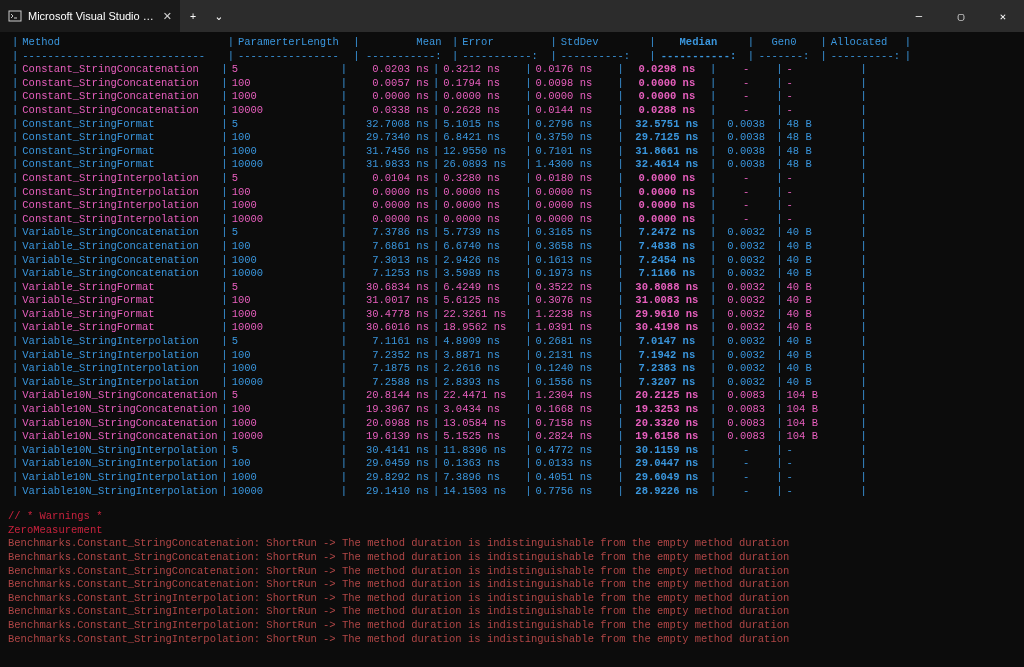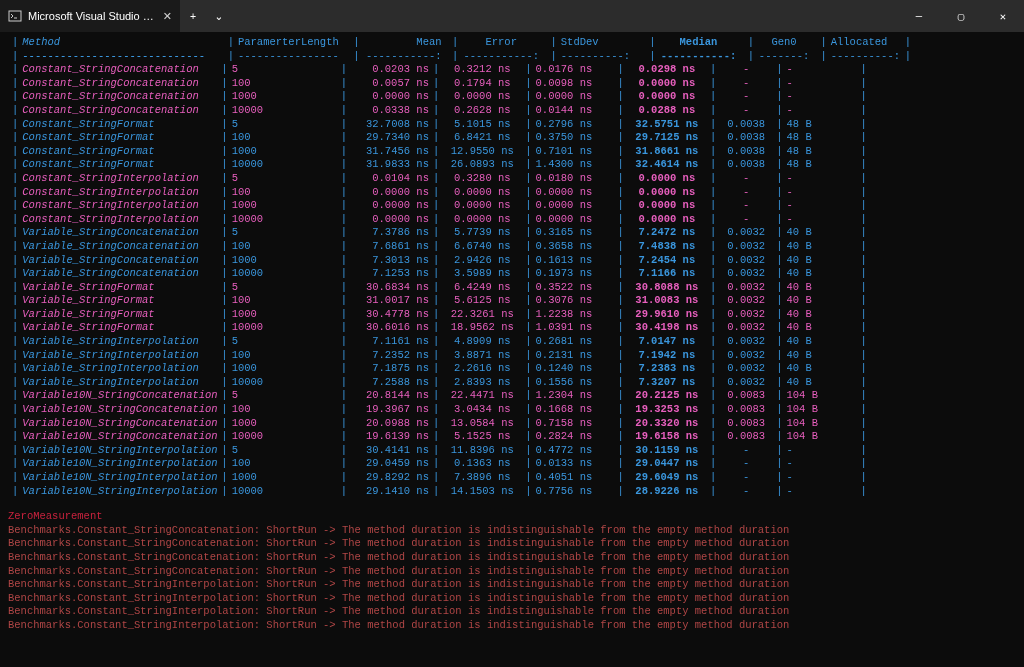--- a/index.html
+++ b/index.html
@@ -50,24 +50,24 @@
     height: 635px;
     background: #0c0c0c;
     padding: 4px 8px;
     white-space: nowrap;
     overflow: hidden;
     line-height: 13.6px;
   }
   .cyan { color: #3a96dd; }
   .magenta { color: #e85fbe; }
   .row span { display: inline-block; }
-  .c-method { width: 195px; font-style: italic; }
+  .c-method { width: 195px; }
   .c-param  { width: 105px; }
   .c-mean   { width: 78px; text-align: right; }
-  .c-error  { width: 78px; text-align: center; }
+  .c-error  { width: 78px; text-align: left; }
   .c-stddev { width: 78px; text-align: left; }
   .c-median { width: 78px; text-align: center; font-weight: bold; }
   .c-gen0   { width: 52px; text-align: center; }
   .c-alloc  { width: 70px; text-align: left; }
   .pipe { color: #3a96dd; padding: 0 4px; }
   #rows .row { display: flex; }
   .hdrline { color: #3a96dd; }
   .warnhdr, .warnvarname { color: #c8223d; }
   .warnline { color: #b04646; }
 </style>
@@ -722,20 +722,21 @@
         <span class="pipe">|</span>
         <span class="c-median cyan">28.9226 ns</span>
         <span class="pipe">|</span>
         <span class="c-gen0 cyan">-</span>
         <span class="pipe">|</span>
         <span class="c-alloc cyan">-</span>
         <span class="pipe">|</span>
       </div>
     </div>
   <div style="height:12px"></div>
+  <div class="warnhdr">// * Warnings *</div>
   <div class="warnvarname">ZeroMeasurement</div>
   <div id="warns">
       <div class="warnline">  Benchmarks.Constant_StringConcatenation: ShortRun -&gt; The method duration is indistinguishable from the empty method duration</div>
       <div class="warnline">  Benchmarks.Constant_StringConcatenation: ShortRun -&gt; The method duration is indistinguishable from the empty method duration</div>
       <div class="warnline">  Benchmarks.Constant_StringConcatenation: ShortRun -&gt; The method duration is indistinguishable from the empty method duration</div>
       <div class="warnline">  Benchmarks.Constant_StringConcatenation: ShortRun -&gt; The method duration is indistinguishable from the empty method duration</div>
       <div class="warnline">  Benchmarks.Constant_StringInterpolation: ShortRun -&gt; The method duration is indistinguishable from the empty method duration</div>
       <div class="warnline">  Benchmarks.Constant_StringInterpolation: ShortRun -&gt; The method duration is indistinguishable from the empty method duration</div>
       <div class="warnline">  Benchmarks.Constant_StringInterpolation: ShortRun -&gt; The method duration is indistinguishable from the empty method duration</div>
       <div class="warnline">  Benchmarks.Constant_StringInterpolation: ShortRun -&gt; The method duration is indistinguishable from the empty method duration</div>

